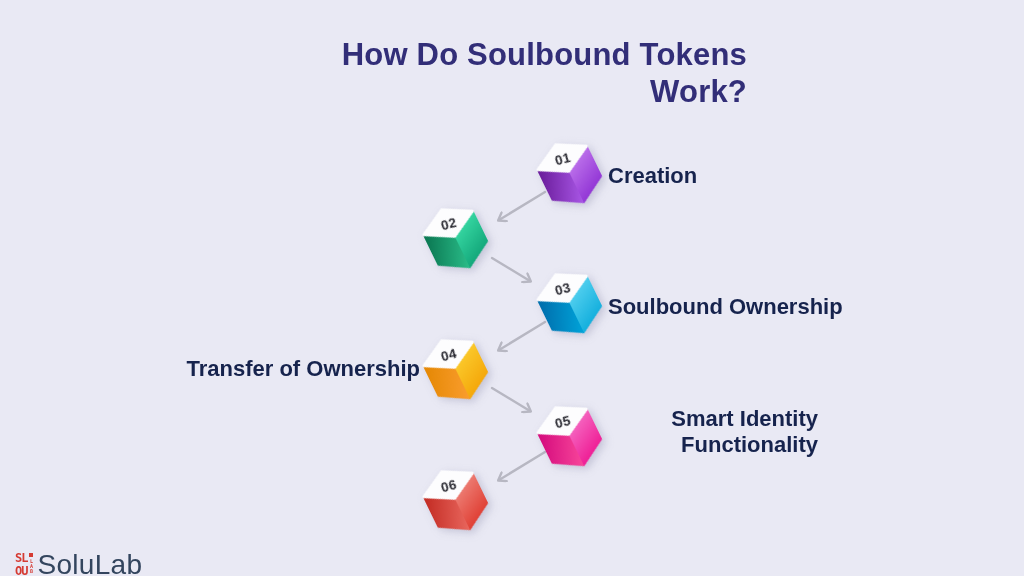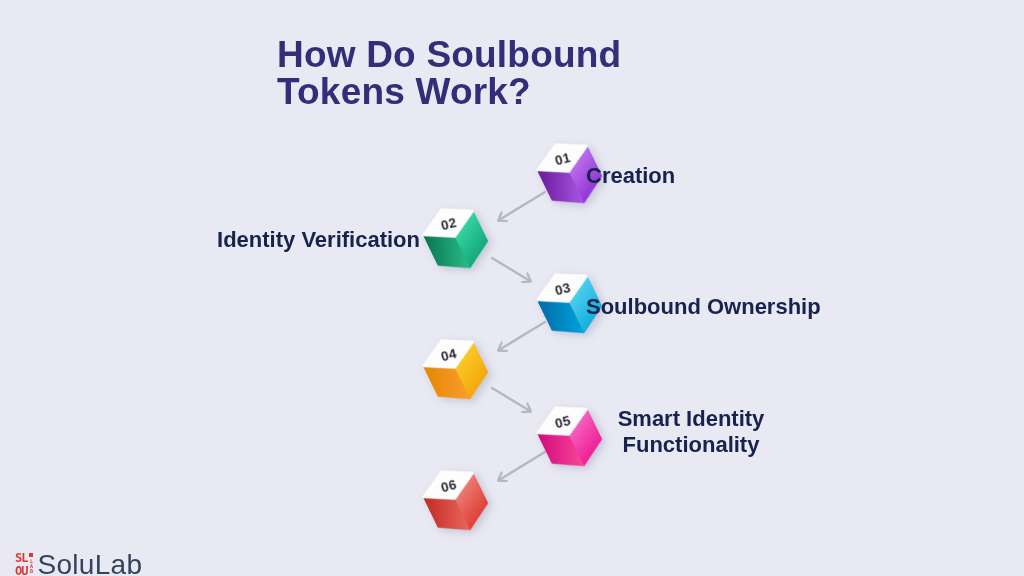--- a/index.html
+++ b/index.html
@@ -7,40 +7,40 @@
     --logo-red:#d53a32; --logo-text:#33455e;
   }
   *{box-sizing:border-box}
   html,body{margin:0;padding:0}
   .canvas{
     position:relative;width:1024px;height:576px;background:var(--bg);
     font-family:"Liberation Sans",sans-serif;overflow:hidden;
   }
   .title{
     position:absolute;top:36px;left:0;right:0;margin:0 auto;max-width:470px;
-    text-align:left;font-size:37px;line-height:37px;font-weight:800;
+    text-align:right;font-size:31px;line-height:37px;font-weight:800;
     color:var(--title);letter-spacing:.2px;
   }
   .arrows{position:absolute;left:0;top:0;width:1024px;height:576px}
   .arrows line{stroke:var(--arrow);stroke-width:2.4;stroke-linecap:round}
   .cube{position:absolute;width:64px;height:70px}
   .cube svg{
     width:100%;height:100%;overflow:visible;transform:rotate(-26deg);
     filter:drop-shadow(2px 4px 4px rgba(100,100,140,.28));
   }
   .face-top{fill:#fdfdfe;stroke:#fdfdfe;stroke-width:5;stroke-linejoin:round}
   .step-number{
     font-family:"Liberation Sans",sans-serif;font-size:21px;font-weight:700;
     fill:#27272f;text-anchor:middle;letter-spacing:.5px;
   }
   .step-label{
     position:absolute;font-size:22px;font-weight:700;color:var(--label);
     white-space:nowrap;line-height:26px;
   }
-  .step-label.right-side{left:586px;text-align:center}
+  .step-label.right-side{left:608px;text-align:right}
   .step-label.left-side{right:604px;text-align:right}
   .step-label.two-line{white-space:normal;width:210px}
   .logo{position:absolute;left:15px;top:549px;display:flex;align-items:center;gap:4px}
   .logo-icon{display:flex;align-items:flex-start;gap:1px}
   .pix-rows{display:flex;flex-direction:column;}
   .pix-rows span{
     font-family:"DejaVu Sans Mono",monospace;font-weight:700;font-size:12px;
     line-height:13px;letter-spacing:-1px;color:var(--logo-red);
   }
   .pix-side{display:flex;flex-direction:column;align-items:center;gap:1px;padding-top:1px}
@@ -180,22 +180,22 @@
           </linearGradient>
       </defs>
       <polygon points="94,27 94,80 50,106 50,52" fill="url(#gl5)"></polygon>
       <polygon points="6,27 50,52 50,106 6,80" fill="url(#gd5)"></polygon>
       <polygon class="face-top" points="50,4 92,27 50,50 8,27"></polygon>
       <text class="step-number" x="50" y="36" transform="rotate(12 50 30)">06</text>
     </svg>
   </div>
 
   <div class="step-label right-side" style="top:163px">Creation</div>
-  <div class="step-label left-side" style="top:227px">Identity Verification</div>
   <div class="step-label right-side" style="top:294px">Soulbound Ownership</div>
+  <div class="step-label left-side" style="top:356px">Transfer of Ownership</div>
   <div class="step-label right-side two-line" style="top:406px">Smart Identity Functionality</div>
 
   <div class="logo">
     <div class="logo-icon">
       <div class="pix-rows">
         <span>SL</span>
         <span>OU</span>
       </div>
       <div class="pix-side">
         <i class="dot"></i>

